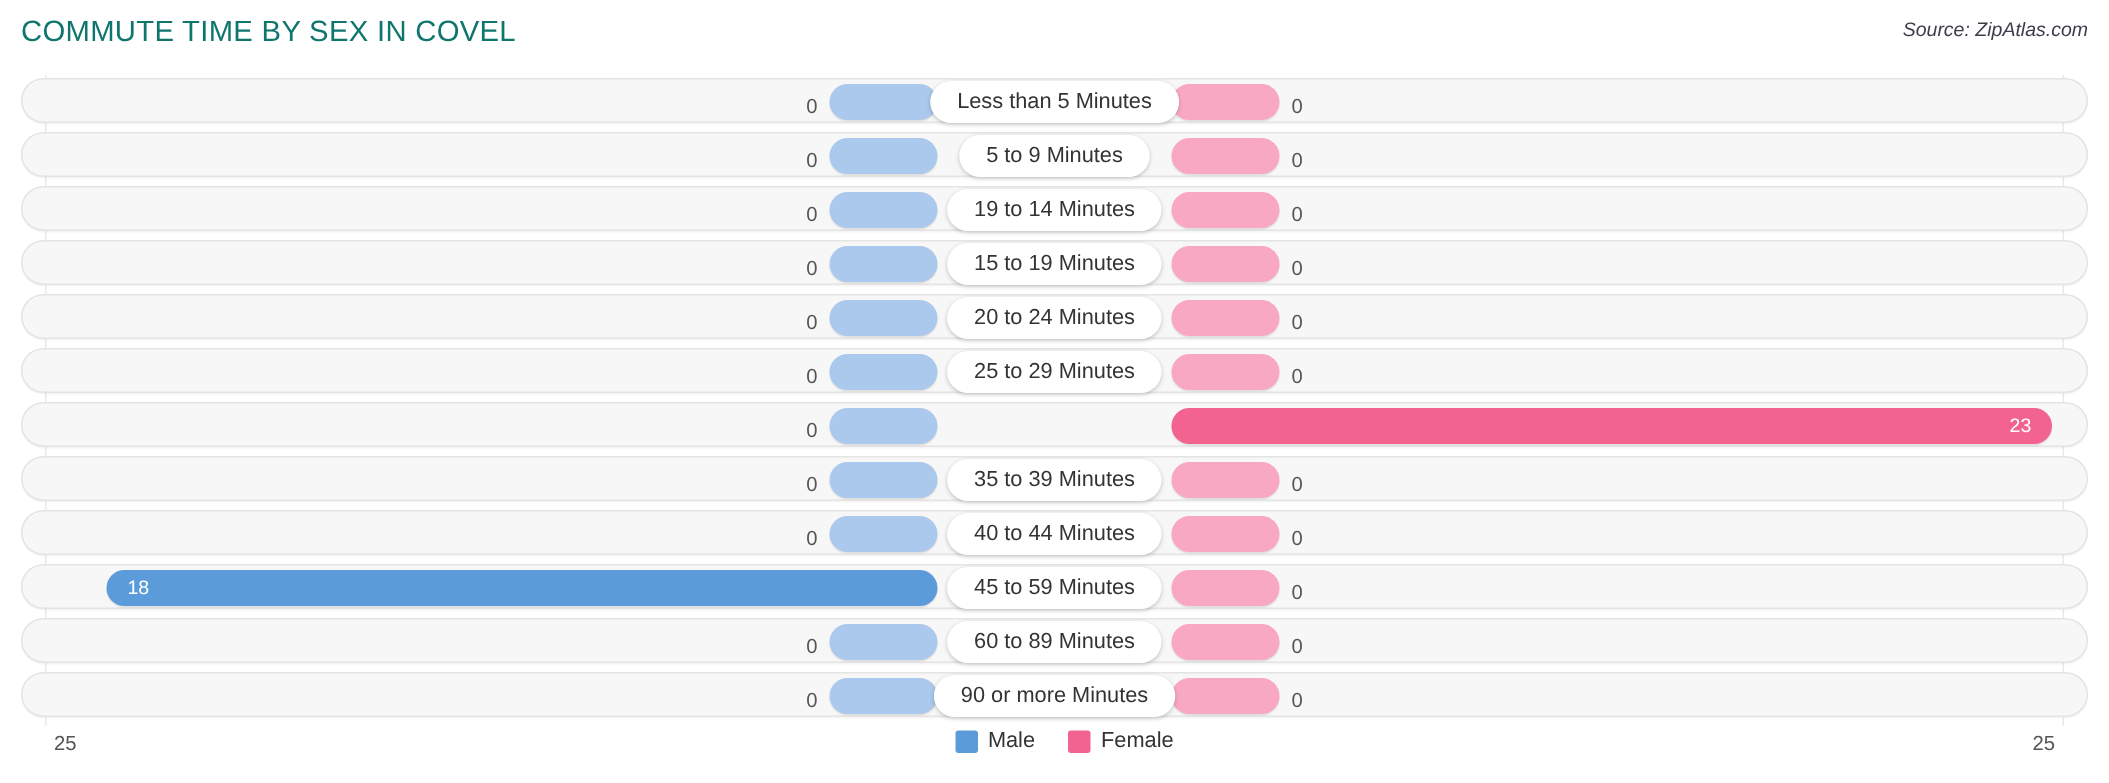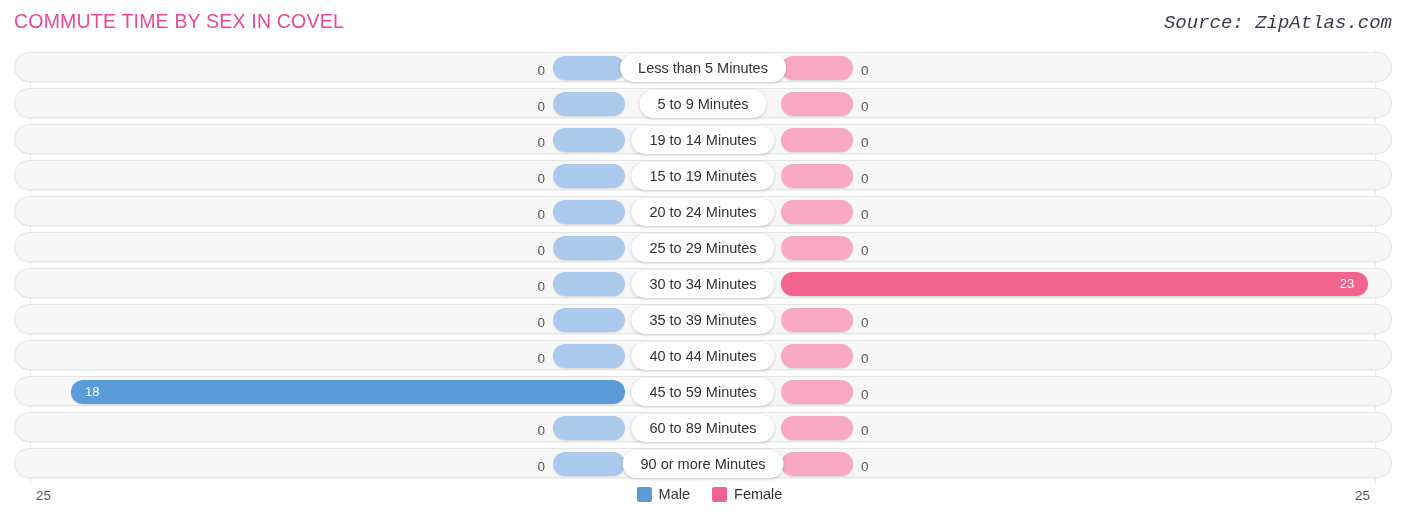--- a/index.html
+++ b/index.html
@@ -16,31 +16,30 @@
     height: 522px;
     background: #ffffff;
   }
 
   
   #chart-title {
     position: absolute;
     left: 14px; top: 10px;
     font-size: 19.5px;
     letter-spacing: 0.2px;
-    color: #ec4899;
+    color: #0f766e;
     white-space: nowrap;
   }
   #chart-source {
     position: absolute;
     right: 14px; top: 12px;
-    font-size: 19px;
+    font-size: 13px;
     font-style: italic;
     color: #3c3c4c;
     white-space: nowrap;
-    font-family: Liberation Mono, monospace;
   }
 
   
   #plot {
     position: absolute;
     left: 0; top: 50px;
     width: 1406px;
     height: 434px;
   }
   .gridline {
@@ -252,23 +251,20 @@
       </div>
       <div class="row" style="top: 218px;">
         <div class="bar-anchor" style="width: 156px;">
           <div class="bar bar-male" style="width: 72px;">
             <span class="value-label value-male">0</span>
           </div>
           <div class="bar bar-female has-value" style="width: 587.2px;">
             <span class="bar-inner-label">23</span>
           </div>
         </div>
-        <div class="center-pill">
-          <span>30 to 34 Minutes</span>
-        </div>
       </div>
       <div class="row" style="top: 254px;">
         <div class="bar-anchor" style="width: 156px;">
           <div class="bar bar-male" style="width: 72px;">
             <span class="value-label value-male">0</span>
           </div>
           <div class="bar bar-female" style="width: 72px;">
             <span class="value-label value-female">0</span>
           </div>
         </div>

